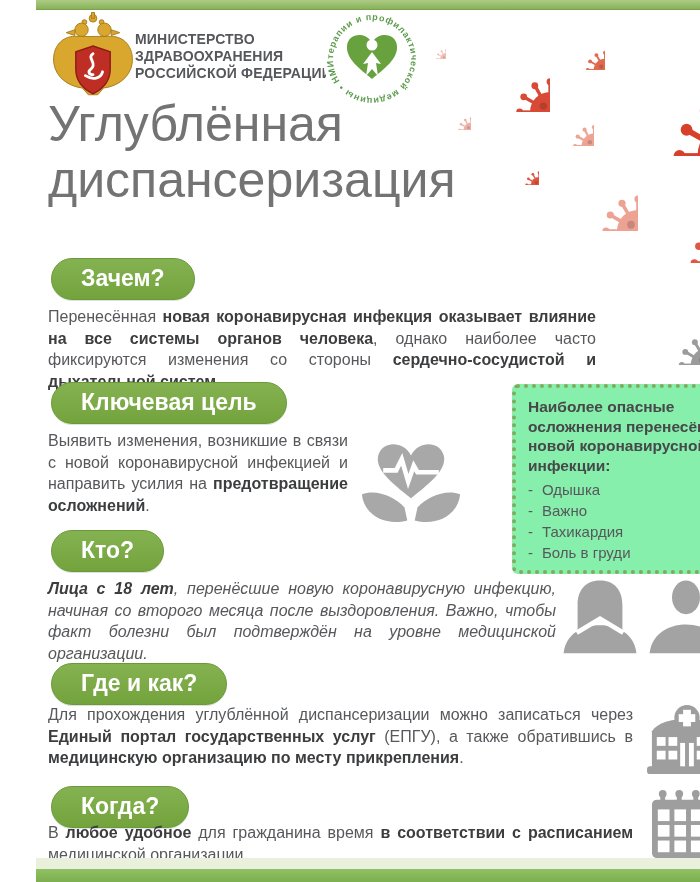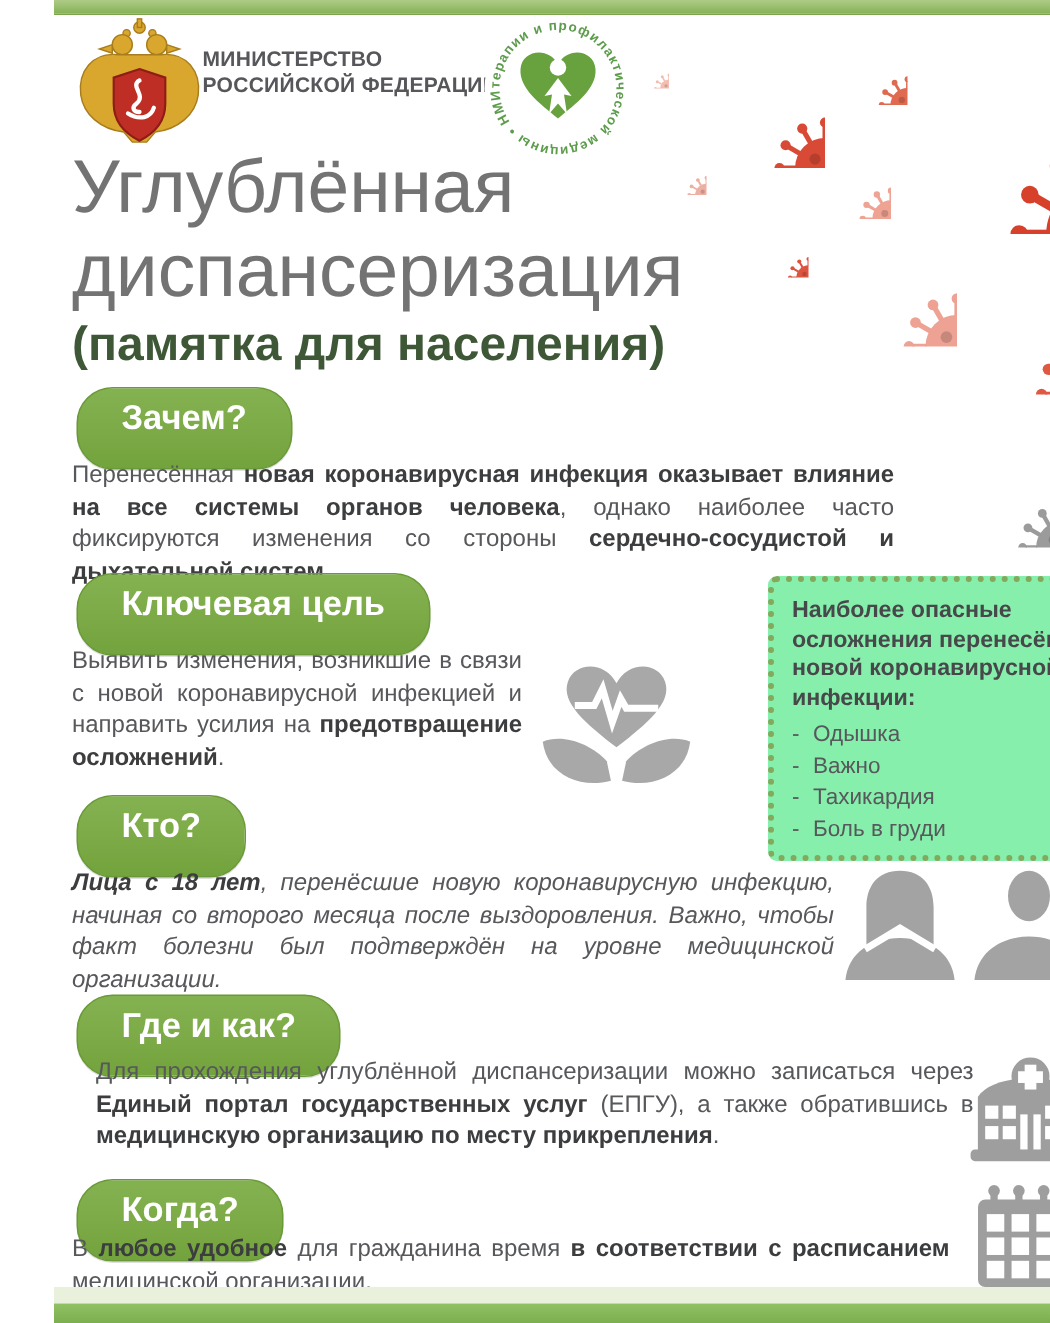--- a/index.html
+++ b/index.html
@@ -10,21 +10,21 @@
   .emblem{position:absolute;left:14px;top:11px;width:86px;height:92px;}
   .ministry{position:absolute;left:99px;top:31px;font-size:14px;font-weight:700;
             color:#56575a;line-height:17px;letter-spacing:.2px;}
   .nmic{position:absolute;left:286px;top:9px;width:100px;height:100px;}
   .virus{position:absolute;}
   .title{position:absolute;left:12px;top:96px;margin:0;font-size:50px;line-height:56px;
          font-weight:400;color:#737373;z-index:2;}
   .subtitle{position:absolute;left:12px;top:211px;font-size:32px;font-weight:700;
             color:#3e5837;z-index:2;}
   .pill{position:absolute;display:inline-block;background:linear-gradient(#85b251,#73a33d);
-        border:1px solid #699a37;border-radius:24px;padding:6px 29px 20px;color:#fff;
+        border:1px solid #699a37;border-radius:24px;padding:6px 29px 7px;color:#fff;
         font-weight:700;font-size:23px;box-shadow:0 1px 0 rgba(0,0,0,.12);}
   .body{position:absolute;margin:0;font-size:16px;line-height:21.5px;color:#57585b;
         text-align:justify;}
   .body .b{font-weight:700;color:#3c3d3f;}
   .gray-icon{position:absolute;color:#9e9e9e;}
   .dash-box{position:absolute;left:476px;top:384px;width:242px;box-sizing:border-box;
             border:4px dotted #84a85c;border-radius:6px;background:#86efac;padding:9px 10px 7px 12px;}
   .dash-title{font-size:15.5px;font-weight:700;color:#47484a;line-height:19.5px;margin-bottom:4px;}
   .dash-item{font-size:15px;color:#57585b;line-height:21px;}
   .dash-item .mk{display:inline-block;width:14px;}
@@ -92,20 +92,21 @@
     </g>
     <path d="M45,36 L63,42 L63,60 C63,73 55,81 45,86 C35,81 27,73 27,60 L27,42 Z" fill="#bf2e24" stroke="#8f1d16" stroke-width="1.5"></path>
     <g stroke="#fff" fill="none" stroke-width="3" stroke-linecap="round">
       <path d="M37,67 C45,72 53,70 55,63"></path>
       <path d="M45,44 C38,48 50,54 43,60 C39,63 41,66 45,66"></path>
     </g>
   </svg>
 
   <div class="ministry">
     <div>МИНИСТЕРСТВО</div>
+    <div>ЗДРАВООХРАНЕНИЯ</div>
     <div>РОССИЙСКОЙ ФЕДЕРАЦИИ</div>
   </div>
 
   <svg class="nmic" viewBox="0 0 100 100">
     <circle cx="50" cy="50" r="49" fill="#fff"></circle>
     <defs>
         <path id="ringpath" d="M50,50 m-39,0 a39,39 0 1,1 78,0 a39,39 0 1,1 -78,0"></path>
       </defs>
     <text font-size="9" fill="#5d9c4c" font-weight="bold" letter-spacing="0.8">
       <textPath href="#ringpath">терапии и профилактической медицины • НМИЦ •</textPath>
@@ -143,21 +144,20 @@
       <use href="#virus-sym"></use>
     </svg>
   <svg class="virus" viewBox="-50 -50 100 100" style="left:610px;top:181px;width:82px;height:82px;color:#de5940">
       <use href="#virus-sym"></use>
     </svg>
 
   <h1 class="title">
     <span>Углублённая</span><br>
     <span>диспансеризация</span>
   </h1>
-  <div class="subtitle">(памятка для населения)</div>
 
   <div class="pill" style="left:15px;top:258px;">Зачем?</div>
   <p class="body" style="left:12px;top:306px;width:548px;"><span>Перенесённая </span><span class="b">новая коронавирусная инфекция оказывает влияние на все системы органов человека</span><span>, однако наиболее часто фиксируются изменения со стороны </span><span class="b">сердечно-сосудистой и дыхательной систем</span><span>.</span></p>
   <svg class="virus gray-icon" viewBox="-50 -50 100 100" style="left:608px;top:301px;width:64px;height:64px;color:#9b9b9b">
       <use href="#virus-sym"></use>
     </svg>
 
   <div class="pill" style="left:15px;top:382px;">Ключевая цель</div>
   <p class="body" style="left:12px;top:430px;width:300px;"><span>Выявить изменения, возникшие в связи с новой коронавирусной инфекцией и направить усилия на </span><span class="b">предотвращение осложнений</span><span>.</span></p>
 
@@ -189,21 +189,21 @@
     <polyline points="20,58 45,43 70,58" stroke="#fff" stroke-width="5" fill="none"></polyline>
   </svg>
   <svg class="gray-icon" viewBox="0 0 90 80" style="left:608px;top:577px;width:84px;height:78px;">
     <g fill="#a3a3a3">
       <ellipse cx="45" cy="20" rx="15" ry="18"></ellipse>
       <path d="M6,80 C8,60 25,49 45,49 C65,49 82,60 84,80 Z"></path>
     </g>
   </svg>
 
   <div class="pill" style="left:15px;top:663px;">Где и как?</div>
-  <p class="body" style="left:28px;top:704px;width:585px;"><span>Для прохождения углублённой диспансеризации можно записаться через </span><span class="b">Единый портал государственных услуг</span><span> (ЕПГУ), а также обратившись в </span><span class="b">медицинскую организацию по месту прикрепления</span><span>.</span></p>
+  <p class="body" style="left:12px;top:704px;width:585px;"><span>Для прохождения углублённой диспансеризации можно записаться через </span><span class="b">Единый портал государственных услуг</span><span> (ЕПГУ), а также обратившись в </span><span class="b">медицинскую организацию по месту прикрепления</span><span>.</span></p>
 
   <svg class="gray-icon" viewBox="0 0 90 78" style="left:607px;top:702px;width:88px;height:76px;">
     <g fill="#9e9e9e">
       <path d="M9,30 C20,13 70,13 81,30 L81,68 L9,68 Z"></path>
       <circle cx="45" cy="16" r="13"></circle>
       <rect x="4" y="66" width="82" height="8" rx="3"></rect>
     </g>
     <g fill="#fff">
       <rect x="41" y="8" width="8" height="17"></rect>
       <rect x="36.5" y="12.5" width="17" height="8"></rect>

